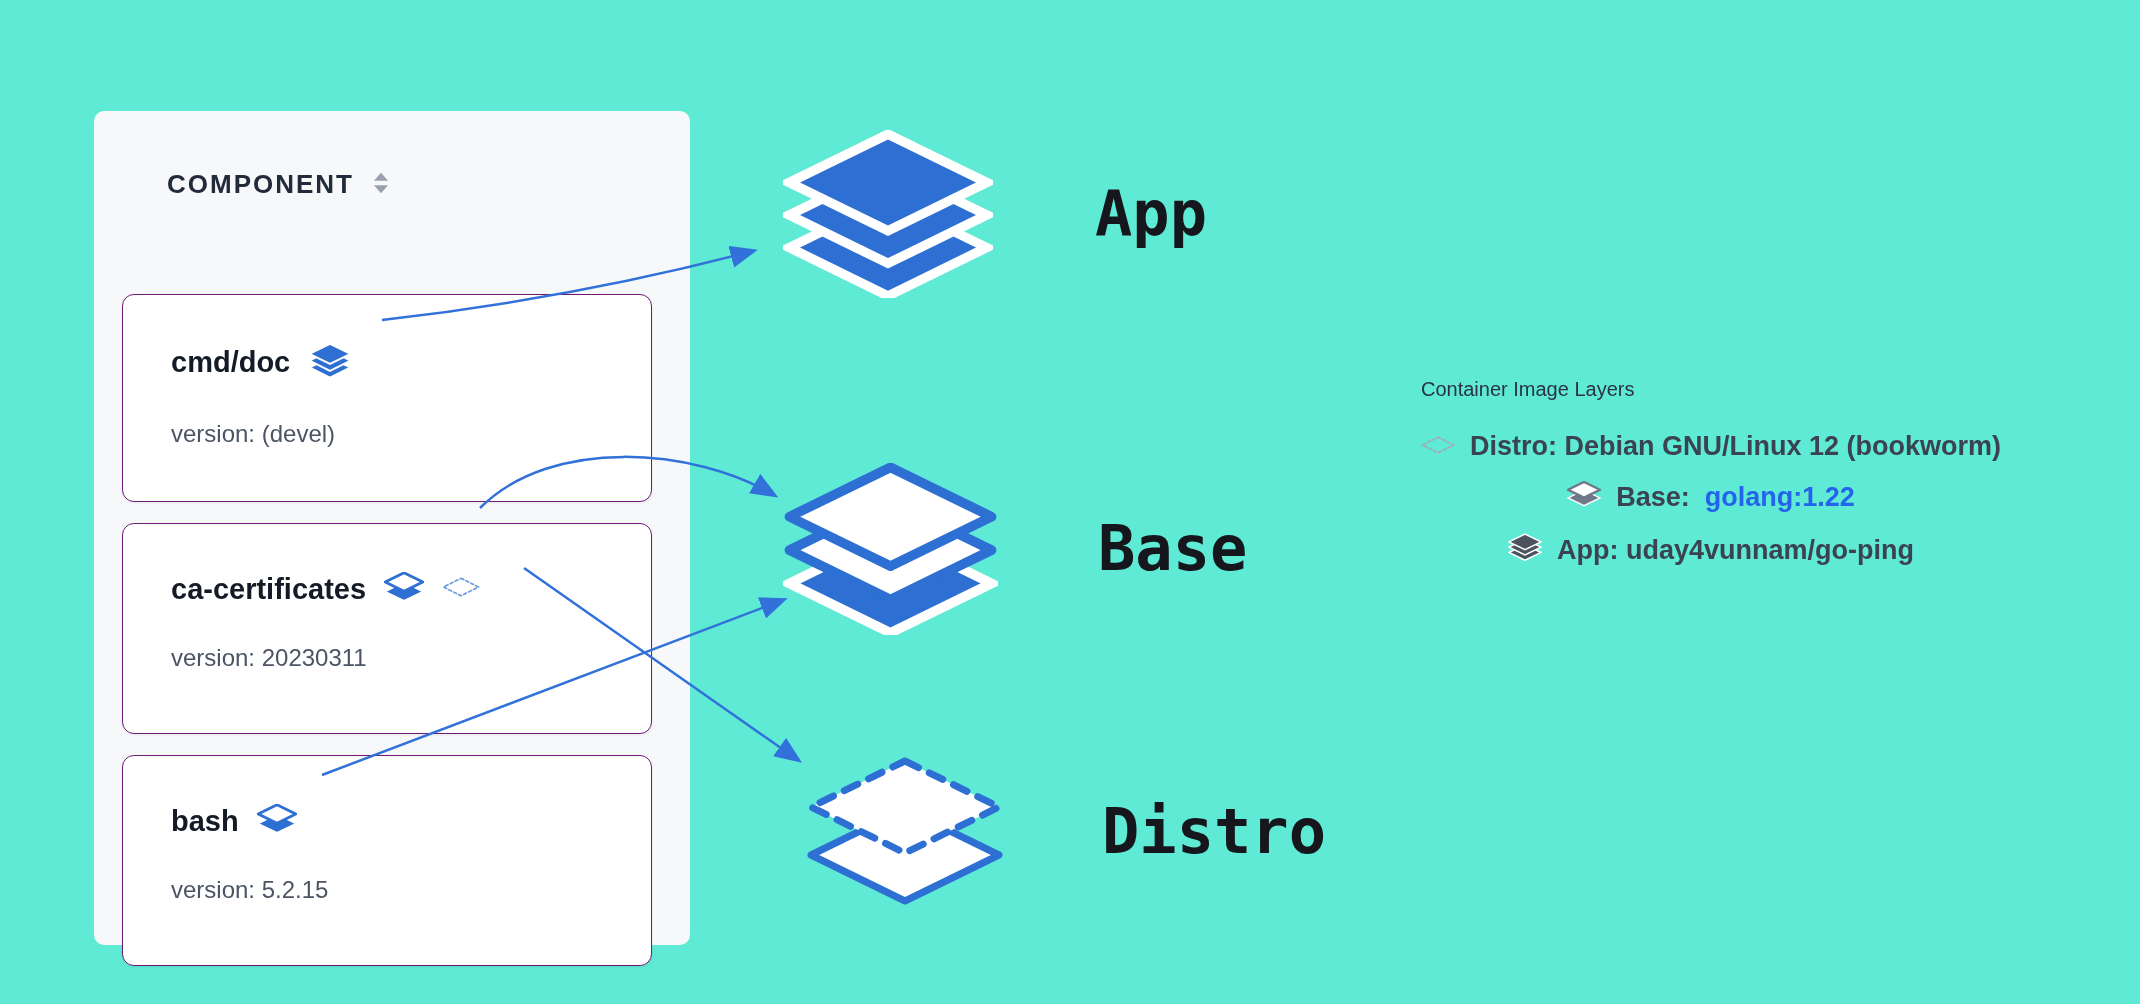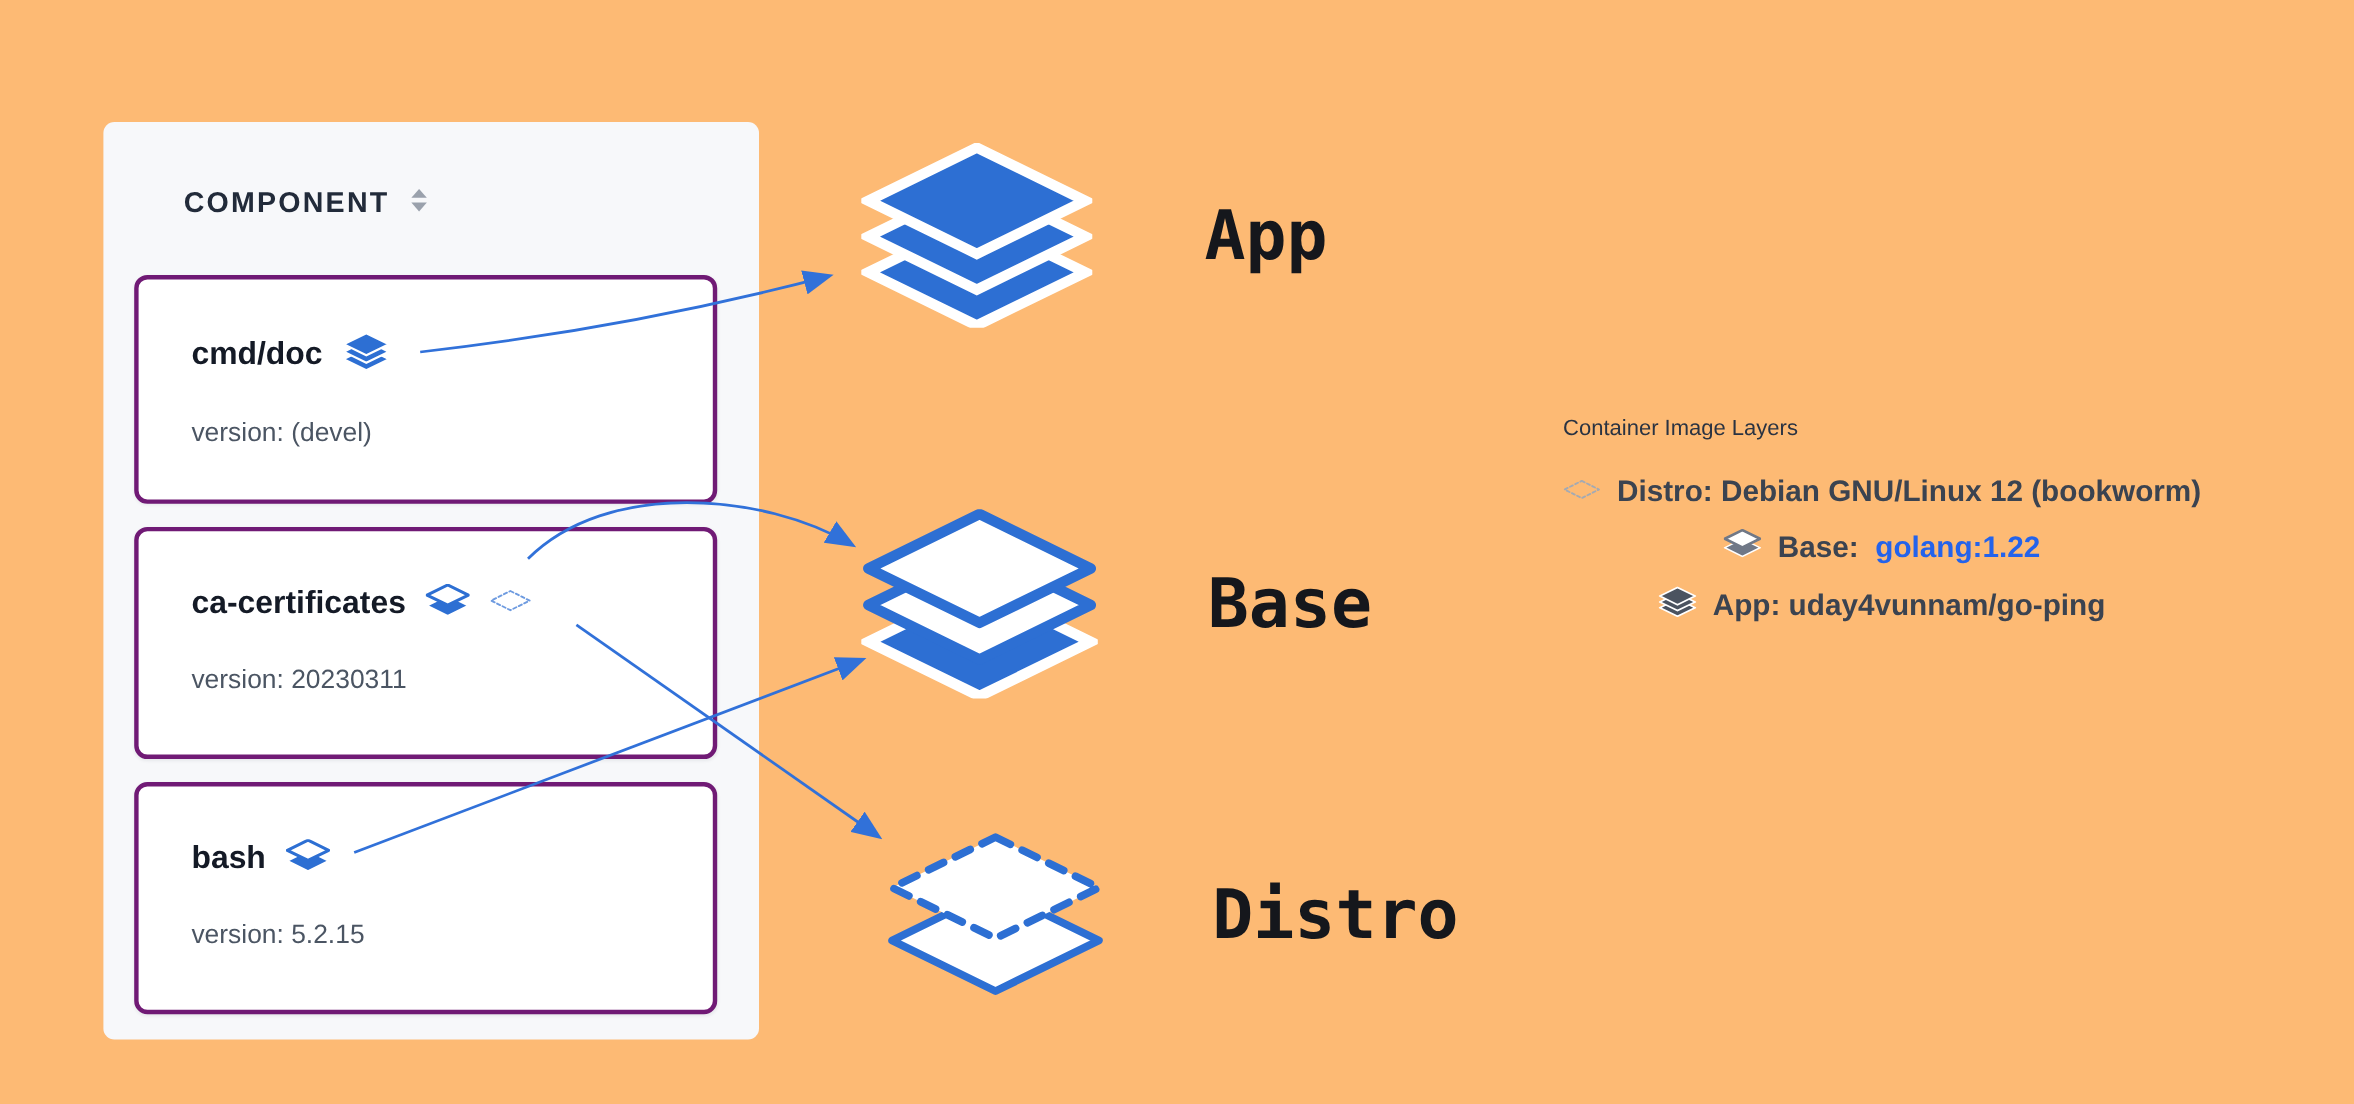--- a/index.html
+++ b/index.html
@@ -1,29 +1,29 @@
 <!DOCTYPE html>
 <html><head>
 <meta charset="utf-8">
 <style>
   * { margin:0; padding:0; box-sizing:border-box; }
   html,body { background:#ffffff; }
   body { font-family:"Liberation Sans","DejaVu Sans",sans-serif; }
-  .page { position:relative; width:2140px; height:1004px; background:#fdba74; overflow:hidden; }
+  .page { position:relative; width:2140px; height:1004px; background:#5eead4; overflow:hidden; }
 
   
   .panel { position:absolute; left:94px; top:111px; width:596px; height:834px;
            background:#f7f8fa; border-radius:10px; }
   .panel-header { position:absolute; left:73px; top:58px; display:flex; align-items:center; gap:16px; }
   .panel-header-label { font-size:26px; font-weight:700; letter-spacing:2px; color:#222b3a; }
   .sort-icon { display:inline-block; }
 
   .card { position:absolute; left:28px; width:530px; background:#ffffff;
-          border:4px solid #701a75; border-radius:12px;
-          box-shadow:0 1px 3px rgba(16,24,40,.07); padding:48px 0 0 48px; }
+          border:1px solid #701a75; border-radius:12px;
+          box-shadow:0 1px 3px rgba(16,24,40,.07); padding:48px 0 0 48px;margin-top:44px; }
   .card-1 { top:139px; height:208px; }
   .card-2 { top:368px; height:211px; }
   .card-3 { top:600px; height:211px; }
   .card-name-row { display:flex; align-items:center; gap:18px; }
   .card-name { font-size:29px; font-weight:700; color:#141a26; }
   .card-version { margin-top:38px; font-size:24px; color:#4b5563; }
 
   
   .stack { position:absolute; }
   .stack-label { position:absolute; font-family:"DejaVu Sans Mono","Liberation Mono",monospace;

